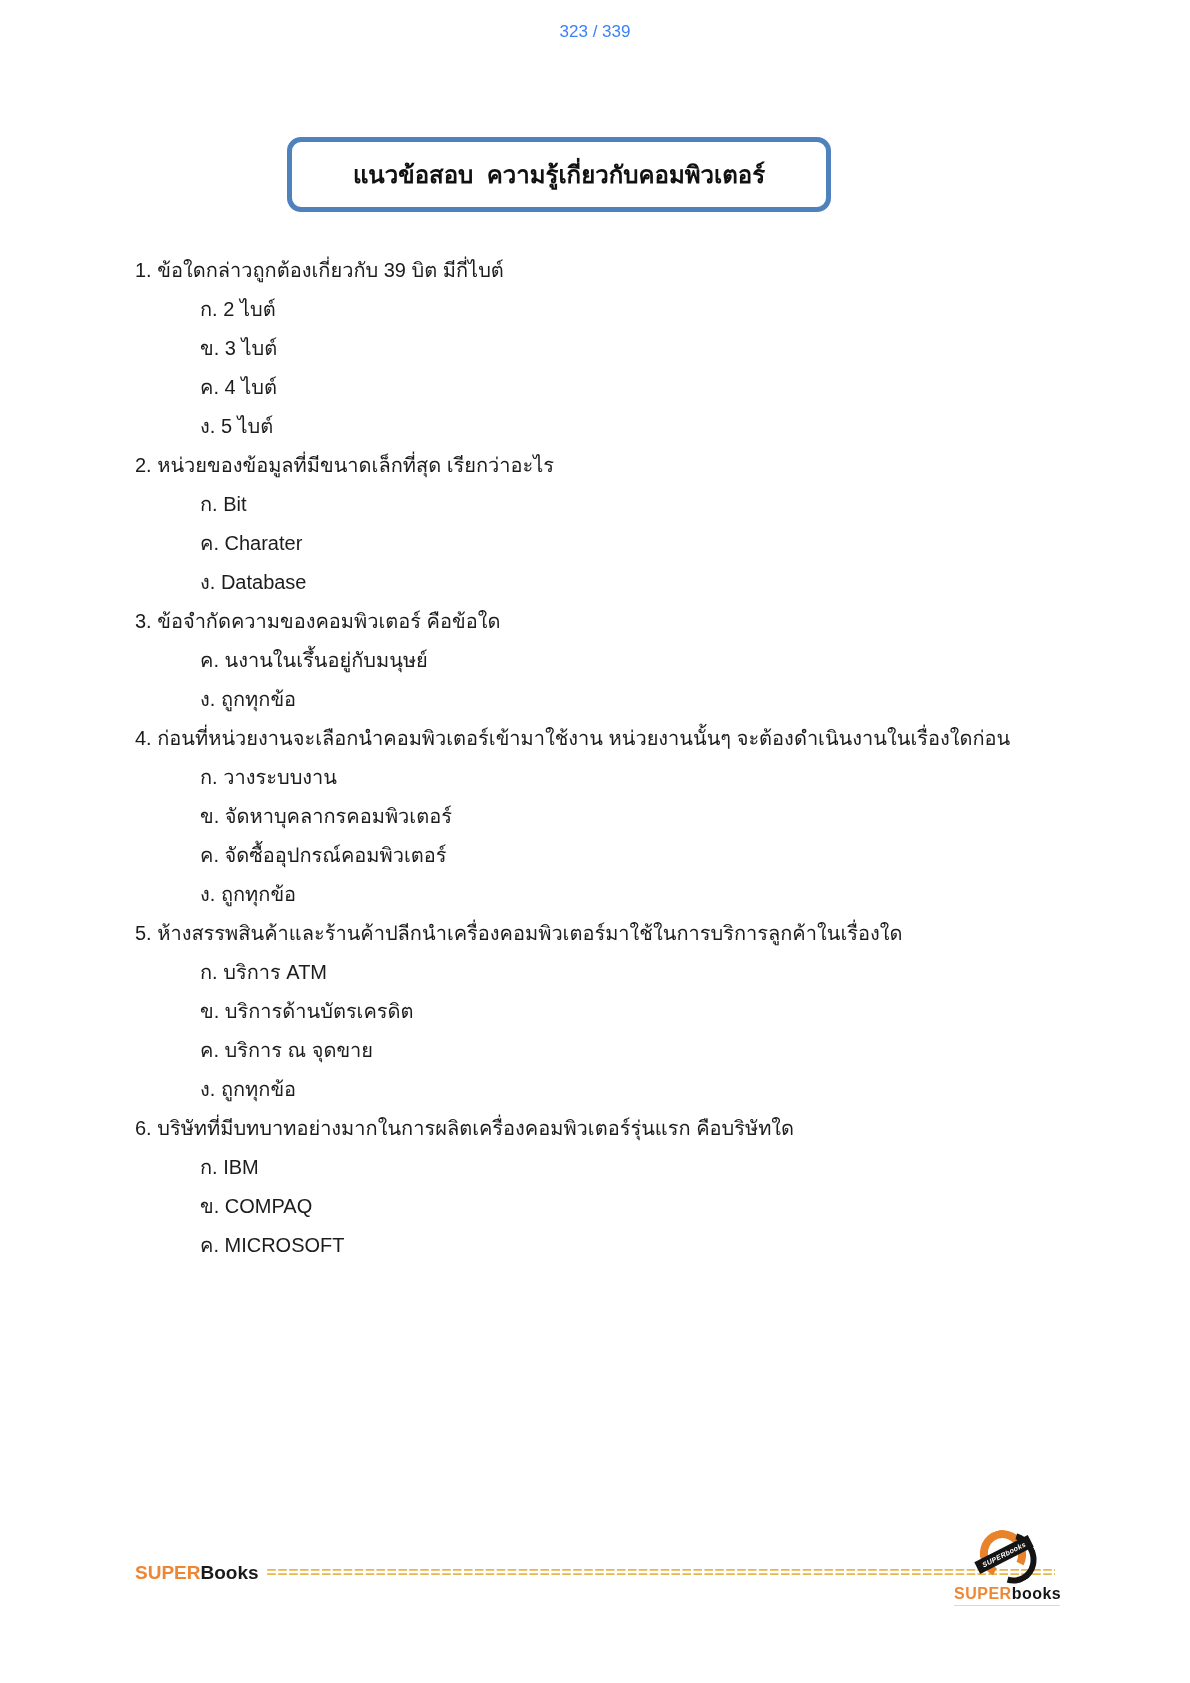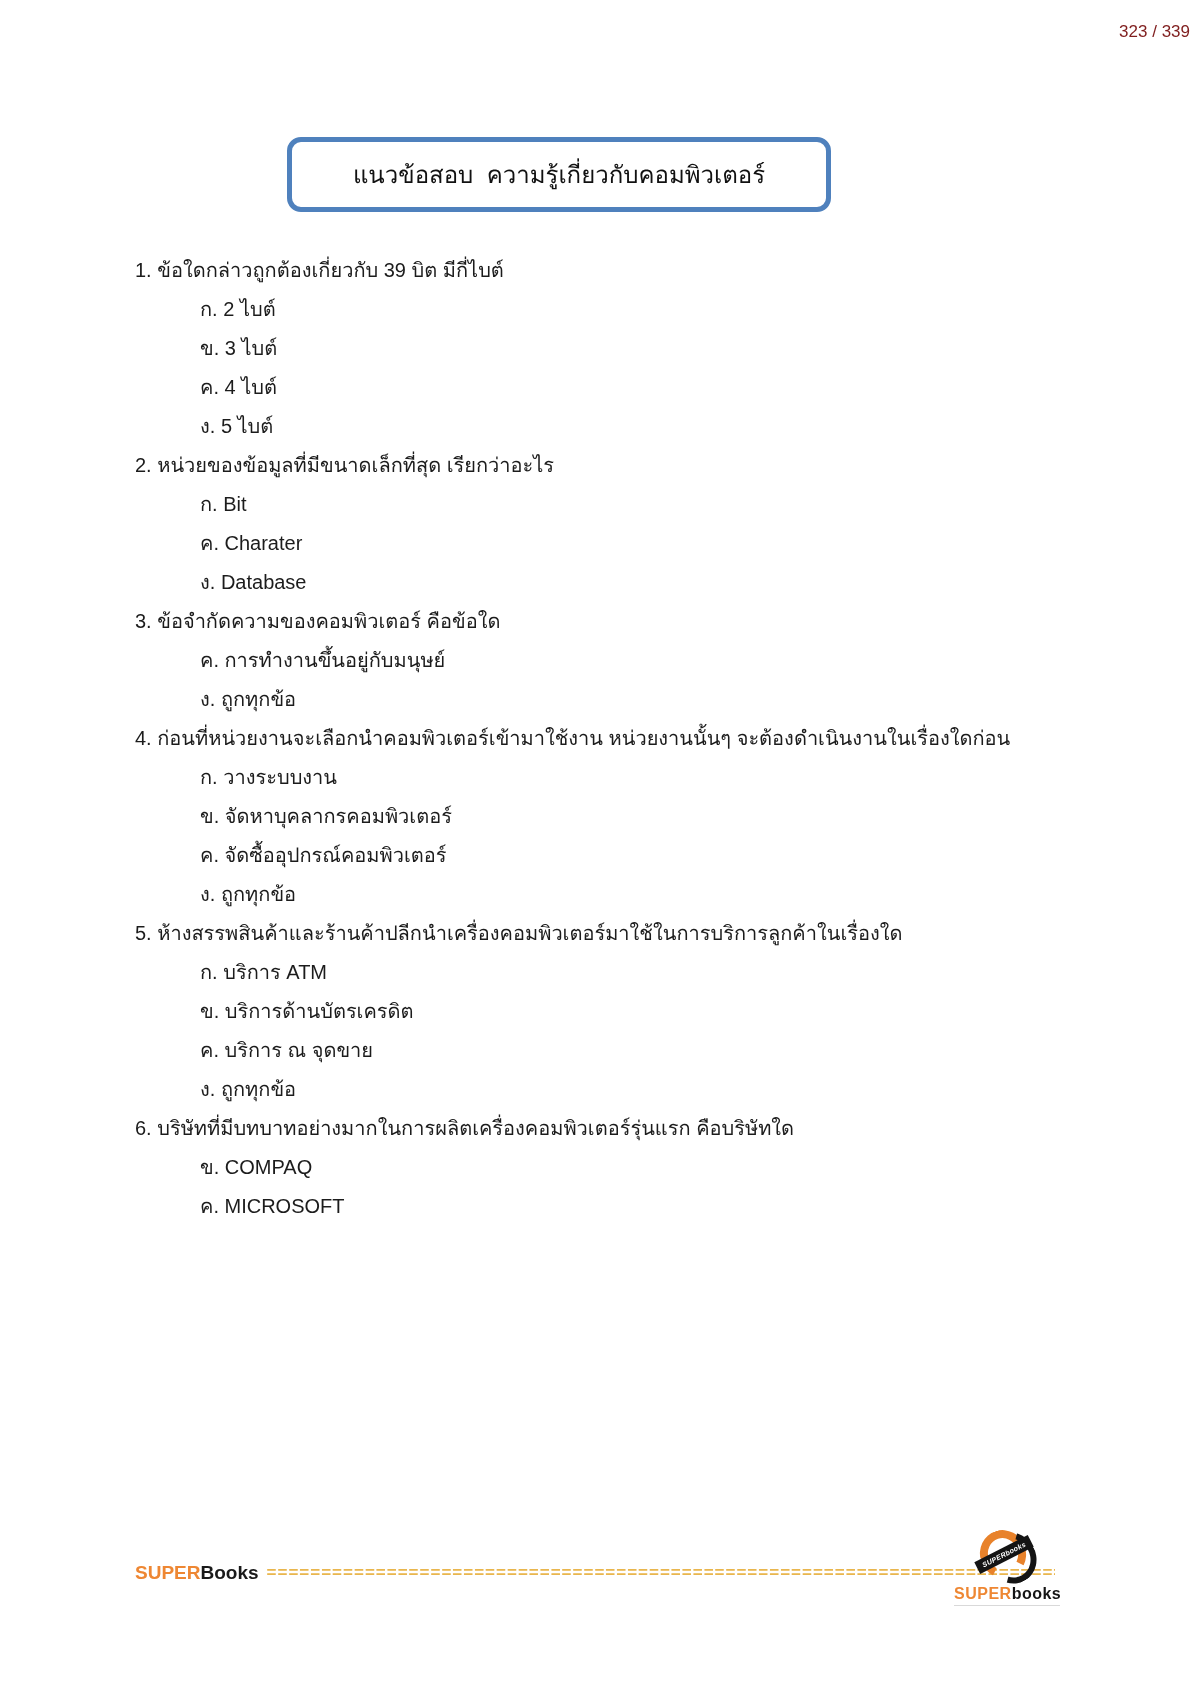--- a/index.html
+++ b/index.html
@@ -6,31 +6,31 @@
   html, body { background: #ffffff; }
   body {
     width: 1190px; height: 1683px;
     position: relative;
     font-family: "Liberation Sans", sans-serif;
     color: #1c1c1c;
     overflow: hidden;
   }
   .page-number {
     position: absolute; top: 22px; left: 0; width: 100%;
-    text-align: right; font-size: 17px; color: #7f1d1d;
+    text-align: center; font-size: 17px; color: #3b82f6;
   }
   .title-box {
     position: absolute; left: 287px; top: 137px;
     width: 544px; height: 75px;
     border: 5px solid #4f81bd; border-radius: 14px;
     display: flex; align-items: center; justify-content: center;
     background: #ffffff;
   }
   .title-text {
-    font-size: 24px; font-weight: normal; color: #111;
+    font-size: 24px; font-weight: bold; color: #111;
     white-space: pre-wrap;
   }
   .content {
     position: absolute; left: 135px; top: 250px; width: 980px;
   }
   .line {
     height: 39px; display: flex; align-items: center;
     font-size: 20px; white-space: pre;
   }
   .choice { padding-left: 65px; }
@@ -103,21 +103,21 @@
 
   <div>
     <div class="line">2. หน่วยของข้อมูลที่มีขนาดเล็กที่สุด เรียกว่าอะไร</div>
     <div class="line choice">ก. Bit</div>
     <div class="line choice">ค. Charater</div>
     <div class="line choice">ง. Database</div>
   </div>
 
   <div>
     <div class="line">3. ข้อจำกัดความของคอมพิวเตอร์ คือข้อใด</div>
-    <div class="line choice">ค. การทำงานขึ้นอยู่กับมนุษย์</div>
+    <div class="line choice">ค. นงานในเรึ้นอยู่กับมนุษย์</div>
     <div class="line choice">ง. ถูกทุกข้อ</div>
   </div>
 
   <div>
     <div class="line">4. ก่อนที่หน่วยงานจะเลือกนำคอมพิวเตอร์เข้ามาใช้งาน หน่วยงานนั้นๆ จะต้องดำเนินงานในเรื่องใดก่อน</div>
     <div class="line choice">ก. วางระบบงาน</div>
     <div class="line choice">ข. จัดหาบุคลากรคอมพิวเตอร์</div>
     <div class="line choice">ค. จัดซื้ออุปกรณ์คอมพิวเตอร์</div>
     <div class="line choice">ง. ถูกทุกข้อ</div>
   </div>
@@ -125,20 +125,21 @@
   <div>
     <div class="line">5. ห้างสรรพสินค้าและร้านค้าปลีกนำเครื่องคอมพิวเตอร์มาใช้ในการบริการลูกค้าในเรื่องใด</div>
     <div class="line choice">ก. บริการ ATM</div>
     <div class="line choice">ข. บริการด้านบัตรเครดิต</div>
     <div class="line choice">ค. บริการ ณ จุดขาย</div>
     <div class="line choice">ง. ถูกทุกข้อ</div>
   </div>
 
   <div>
     <div class="line">6. บริษัทที่มีบทบาทอย่างมากในการผลิตเครื่องคอมพิวเตอร์รุ่นแรก คือบริษัทใด</div>
+    <div class="line choice">ก. IBM</div>
     <div class="line choice">ข. COMPAQ</div>
     <div class="line choice">ค. MICROSOFT</div>
   </div>
 
 </div>
 
 <div class="footer">
   <span class="brand"><span class="brand-super">SUPER</span><span class="brand-books">Books</span></span>
   <span class="divider">================================================================================</span>
 </div>

